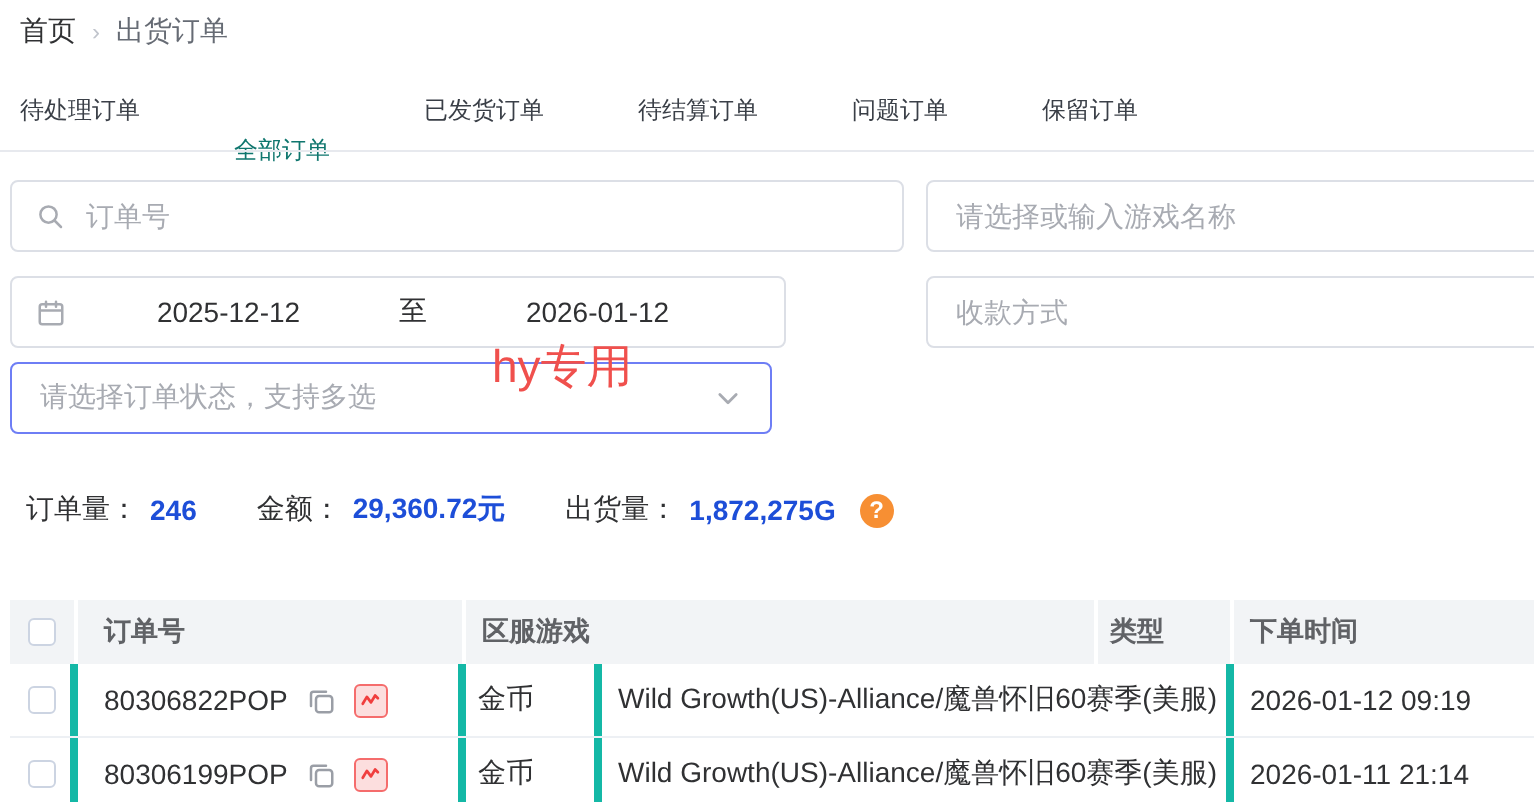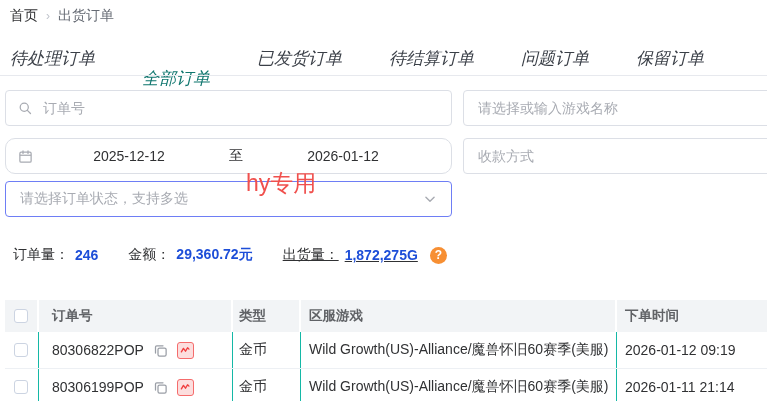--- a/index.html
+++ b/index.html
@@ -8,50 +8,50 @@
     position:relative;width:767px;height:401px;overflow:hidden;background:#fff;
     font-family:"Liberation Sans","DejaVu Sans",sans-serif;color:#303133;
   }
   
   .breadcrumb{position:absolute;left:10px;top:7px;font-size:14px;display:flex;align-items:center;gap:8px;}
   .breadcrumb .home{font-weight:400;color:#303133;}
   .breadcrumb .sep{color:#c0c4cc;font-size:12px;}
   .breadcrumb .cur{color:#666b74;}
   
   .tabs{position:absolute;left:10px;top:44px;height:31px;display:flex;align-items:flex-start;}
-  .tab{position:relative;height:31px;margin-right:47px;font-size:17px;color:#3a3f47;cursor:pointer;white-space:nowrap;padding-top:3px;font-style:italic;}
+  .tab{position:relative;height:31px;margin-right:47px;font-size:12px;color:#3a3f47;cursor:pointer;white-space:nowrap;padding-top:3px;}
   .tab.active{color:#0f766e;margin-top:20px;}
   .tab.active .underline{position:absolute;left:0;right:0;bottom:-1px;height:3px;background:#4e63f2;border-radius:2px;}
   .tabline{position:absolute;left:0;top:75px;width:767px;height:1px;background:#e7e9ee;}
   
   .fbox{position:absolute;height:36px;border:1px solid #dcdfe6;border-radius:4px;background:#fff;display:flex;align-items:center;font-size:14px;color:#a8abb2;}
   .fbox input{border:none;outline:none;flex:1;font-size:14px;color:#303133;background:transparent;font-family:inherit;min-width:0;}
   .fbox input::placeholder{color:#a8abb2;}
   .row1l{left:5px;top:90px;width:447px;padding:0 12px;gap:8px;}
   .row1r{left:463px;top:90px;width:312px;padding:0 12px;}
-  .row2l{left:5px;top:138px;width:447px;padding:12px 12px;border-radius:10px;}
+  .row2l{left:5px;top:138px;width:388px;padding:12px 12px;}
   .row2r{left:463px;top:138px;width:312px;padding:0 12px;}
-  .row3l{left:5px;top:181px;width:447px;border-color:#6e7ef5;padding:11px 14px;justify-content:space-between;}
+  .row3l{left:5px;top:181px;width:381px;border-color:#6e7ef5;padding:11px 14px;justify-content:space-between;}
   .datehalf{flex:1;text-align:center;color:#303133;}
   .datesep{color:#303133;padding:0 4px;}
   .ph{color:#a8abb2;}
   .annotation{position:absolute;left:246px;top:166px;font-size:23px;line-height:34px;color:#f0504d;z-index:5;white-space:nowrap;}
   
   .stats{position:absolute;left:13px;top:246px;display:flex;align-items:center;font-size:14px;text-align:right;}
   .stat{display:flex;align-items:center;margin-right:30px;}
   .stat .lbl{color:#303133;}
   .stat .val{color:#1d4ed8;font-weight:700;margin-left:6px;}
   .helpicon{width:17px;height:17px;border-radius:50%;background:#f78f33;color:#fff;font-size:12px;font-weight:700;
     display:flex;align-items:center;justify-content:center;margin-left:12px;cursor:pointer;}
   
   .table{position:absolute;left:5px;top:300px;width:772px;}
   .thead{display:flex;height:32px;background:#f2f4f6;color:#606266;font-size:13.5px;font-weight:700;align-items:center;}
   .thead .cell{border-right:2px solid #fff;}
   .trow{display:flex;height:37px;align-items:center;font-size:14px;color:#303133;border-bottom:1px solid #edf0f4;background:#fff;}
-  .trow .cell{border-right:1px solid #14b8a6;}
+  .trow .cell{border-right:4px solid #14b8a6;}
   .cell{height:100%;display:flex;align-items:center;overflow:hidden;white-space:nowrap;}
   .c-check{width:34px;padding-left:9px;flex:none;}
   .c-order{width:194px;padding-left:13px;flex:none;gap:9px;}
   .c-type{width:68px;padding-left:6px;flex:none;}
   .c-game{width:316px;padding-left:8px;flex:none;}
   .c-time{width:160px;padding-left:8px;flex:none;border-right:none!important;}
   .checkbox{width:14px;height:14px;border:1px solid #ccd4e2;border-radius:3px;background:#fff;cursor:pointer;flex:none;}
   .iconbtn{display:flex;align-items:center;cursor:pointer;flex:none;}
   .redbadge{width:17px;height:17px;border-radius:3px;background:#fcdede;border:1px solid #f56c6c;display:flex;align-items:center;justify-content:center;flex:none;cursor:pointer;}
 </style>
@@ -118,35 +118,35 @@
 
   <div class="stats">
     <div class="stat">
       <span class="lbl">订单量：</span>
       <span class="val">246</span>
     </div>
     <div class="stat">
       <span class="lbl">金额：</span>
       <span class="val">29,360.72元</span>
     </div>
-    <div class="stat" style="margin-right:0;text-decoration:underline;">
+    <div class="stat" style="margin-right:0;">
       <span class="lbl">出货量：</span>
       <span class="val">1,872,275G</span>
     </div>
     <div class="helpicon">?</div>
   </div>
 
   <div class="table">
     <div class="thead">
       <div class="cell c-check">
           <div class="checkbox"></div>
         </div>
       <div class="cell c-order">订单号</div>
+      <div class="cell c-game">区服游戏</div>
       <div class="cell c-type">类型</div>
-      <div class="cell c-game">区服游戏</div>
       <div class="cell c-time">下单时间</div>
     </div>
 
     <div class="trow">
       <div class="cell c-check">
           <div class="checkbox"></div>
         </div>
       <div class="cell c-order">
         <span>80306822POP</span>
         <span class="iconbtn">

